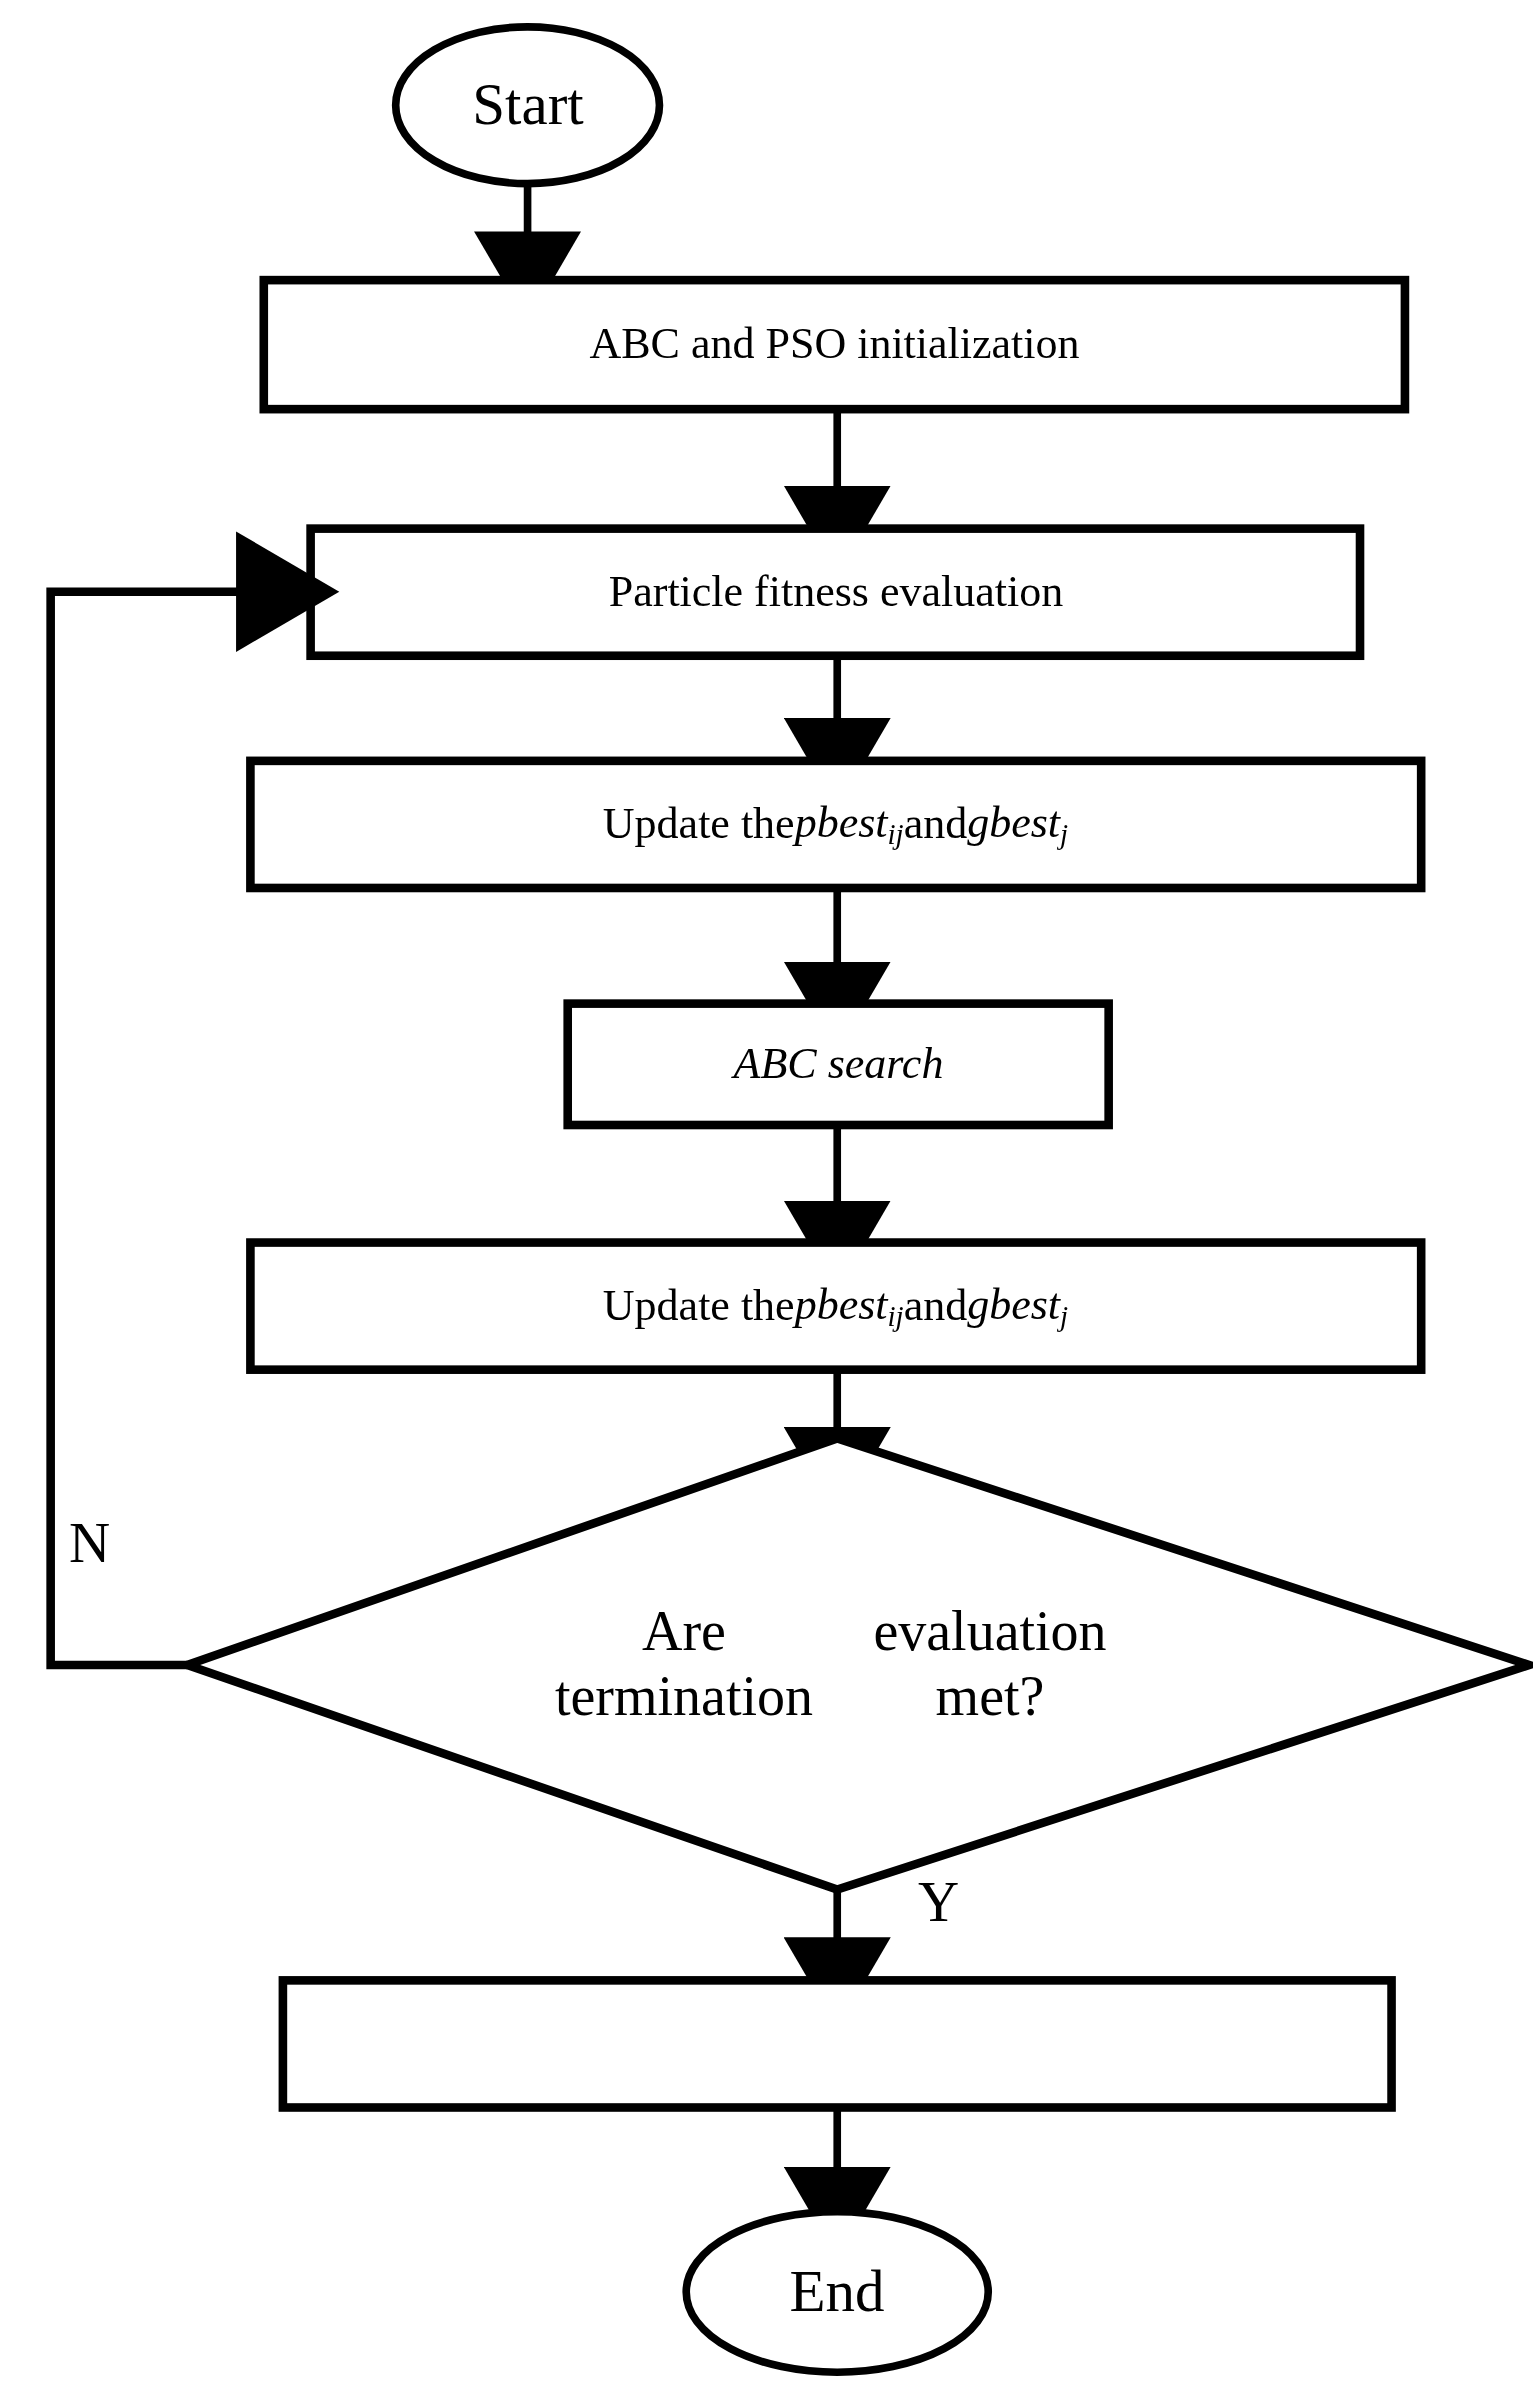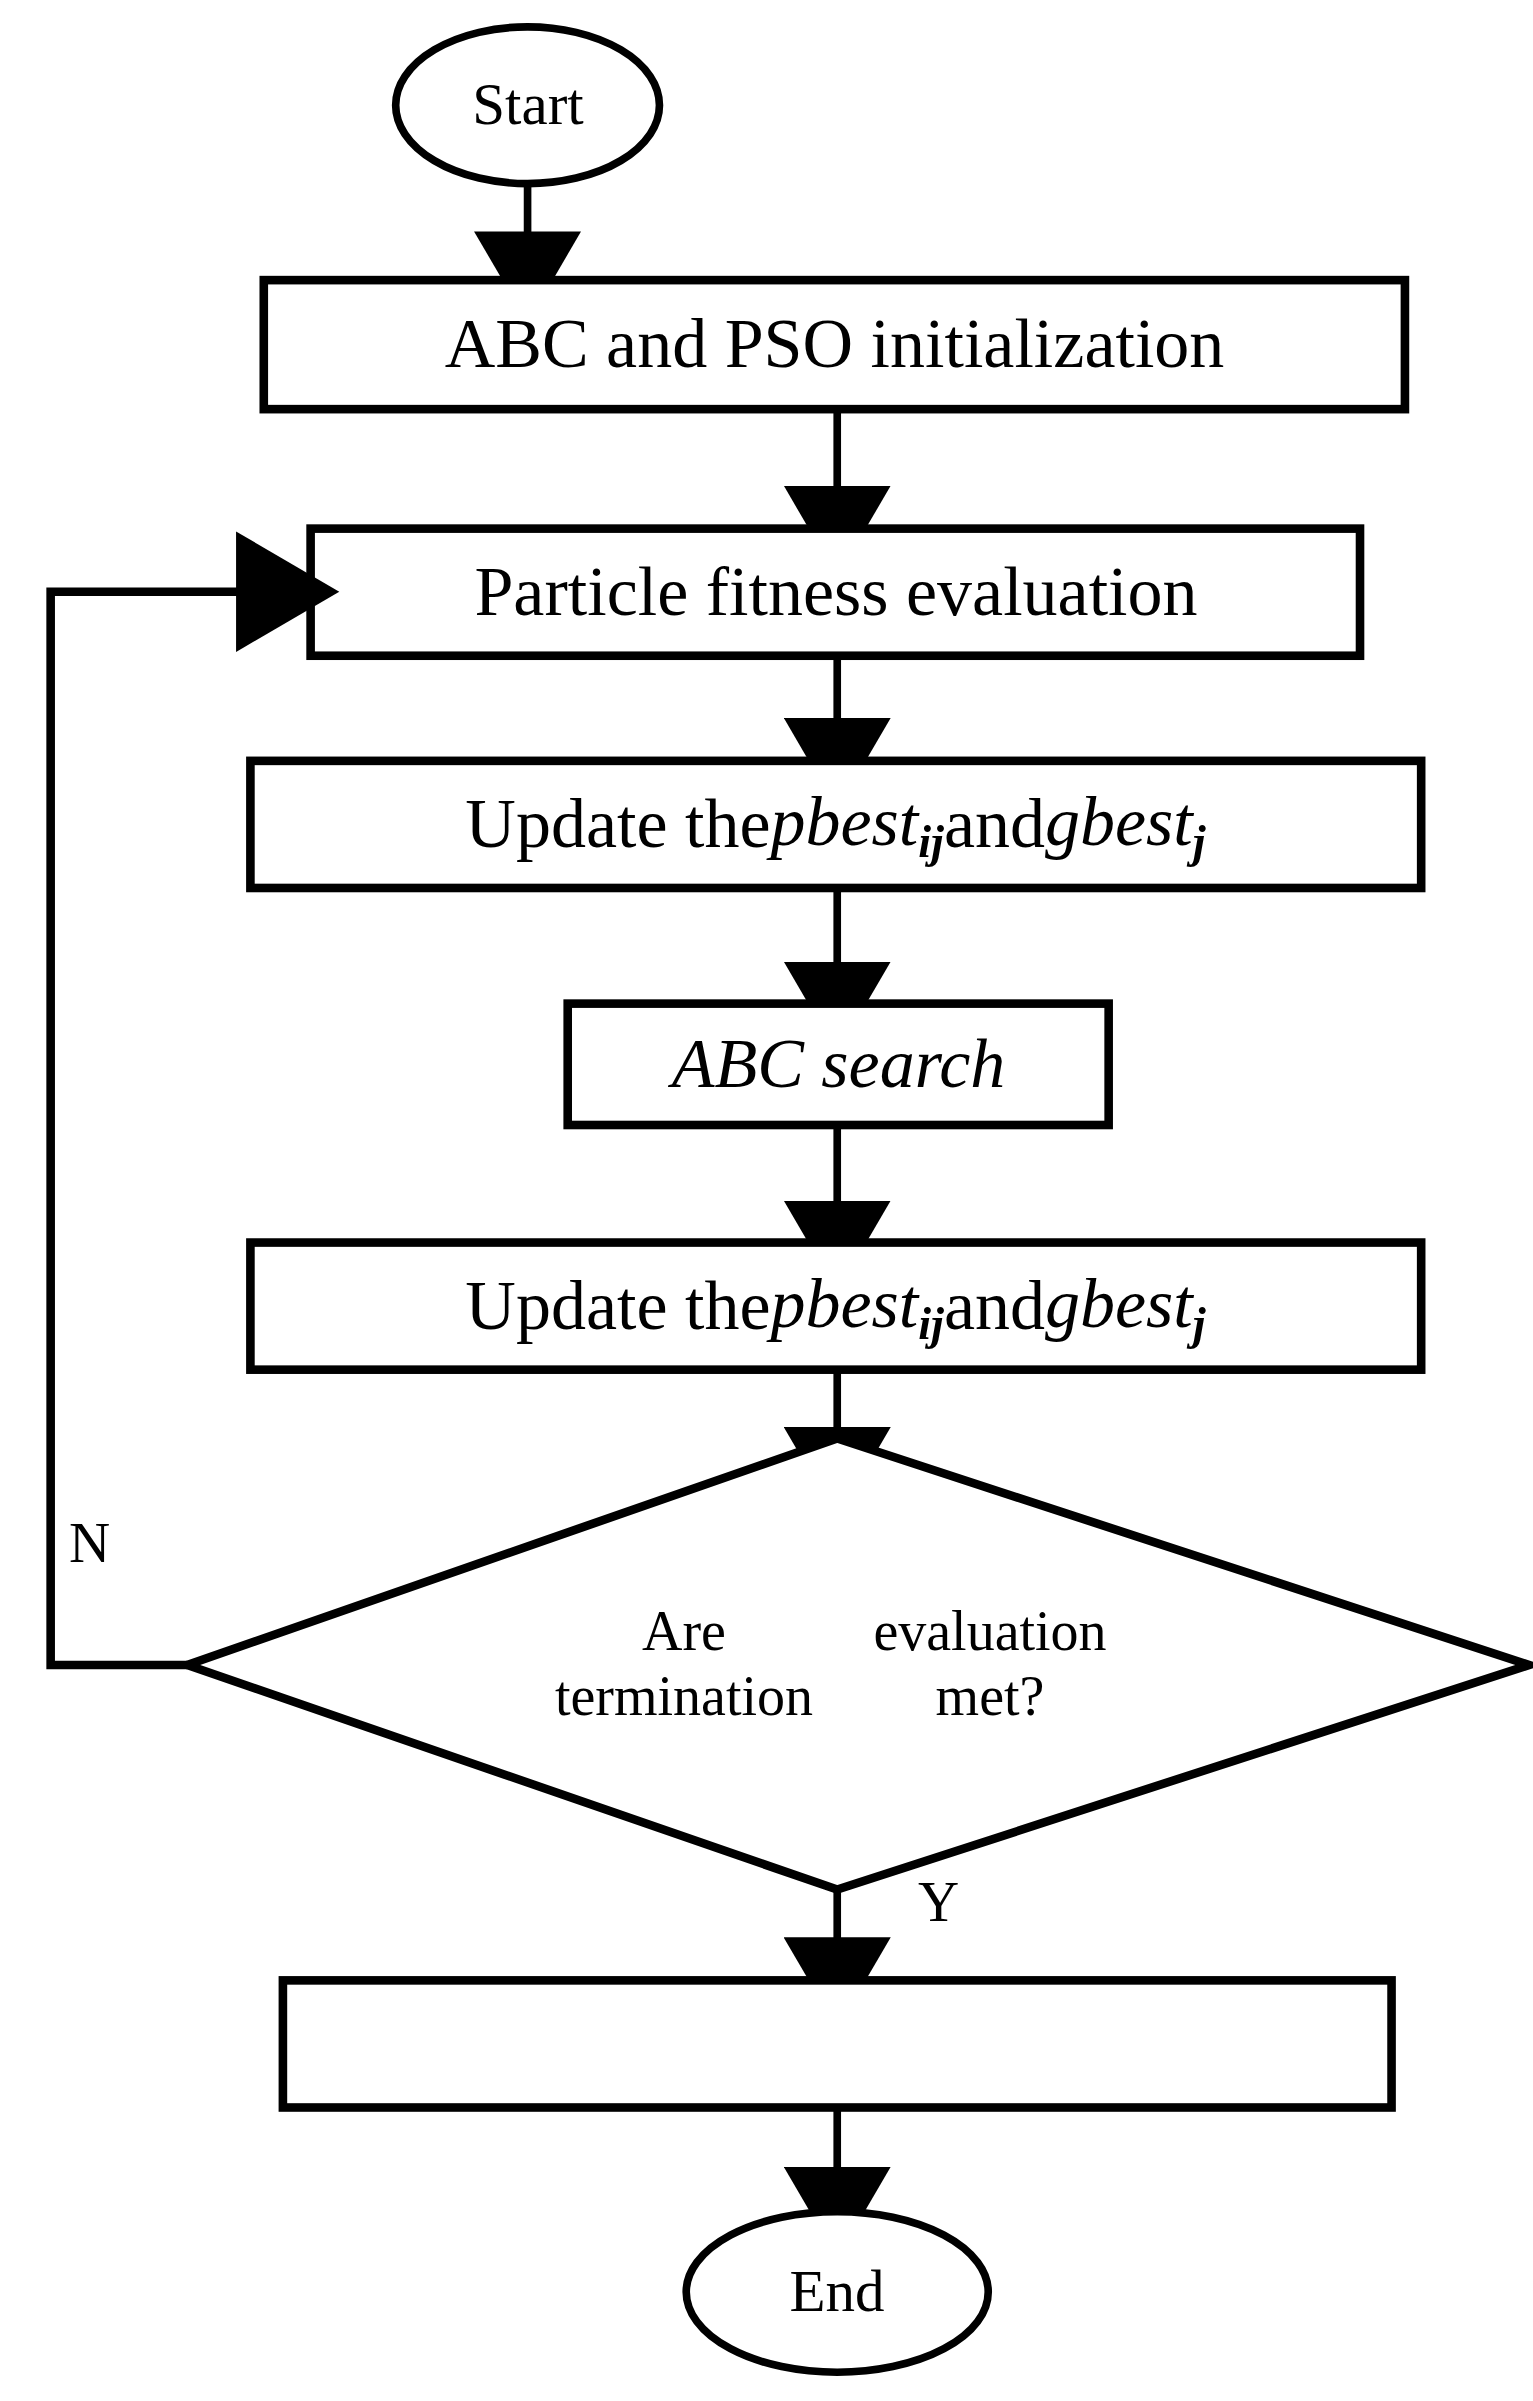--- a/index.html
+++ b/index.html
@@ -32,40 +32,39 @@
     font-family: "Liberation Serif", "DejaVu Serif", serif;
     color: #000000;
     line-height: 1.15;
     white-space: nowrap;
     pointer-events: none;
   }
   .terminal-label {
     font-size: 59px;
   }
   .process-label {
-    font-size: 70px;
+    font-size: 44px;
   }
   .decision-label {
     font-size: 56px;
     white-space: normal;
   }
   .edge-label {
     position: absolute;
     font-size: 57px;
     font-family: "Liberation Serif", "DejaVu Serif", serif;
     color: #000000;
   }
   .var {
     font-style: italic;
   }
   .var sub {
     font-style: italic;
     font-size: 0.66em;
     vertical-align: -0.25em;
-    font-weight: bold;
   }
 </style>
 </head>
 <body>
 
 <div id="page">
 
   <svg id="flow-svg" viewBox="0 0 1604 2512">
     <defs>
       <marker id="arrowhead" markerWidth="16" markerHeight="14" refX="2" refY="7" orient="auto" markerUnits="strokeWidth">

